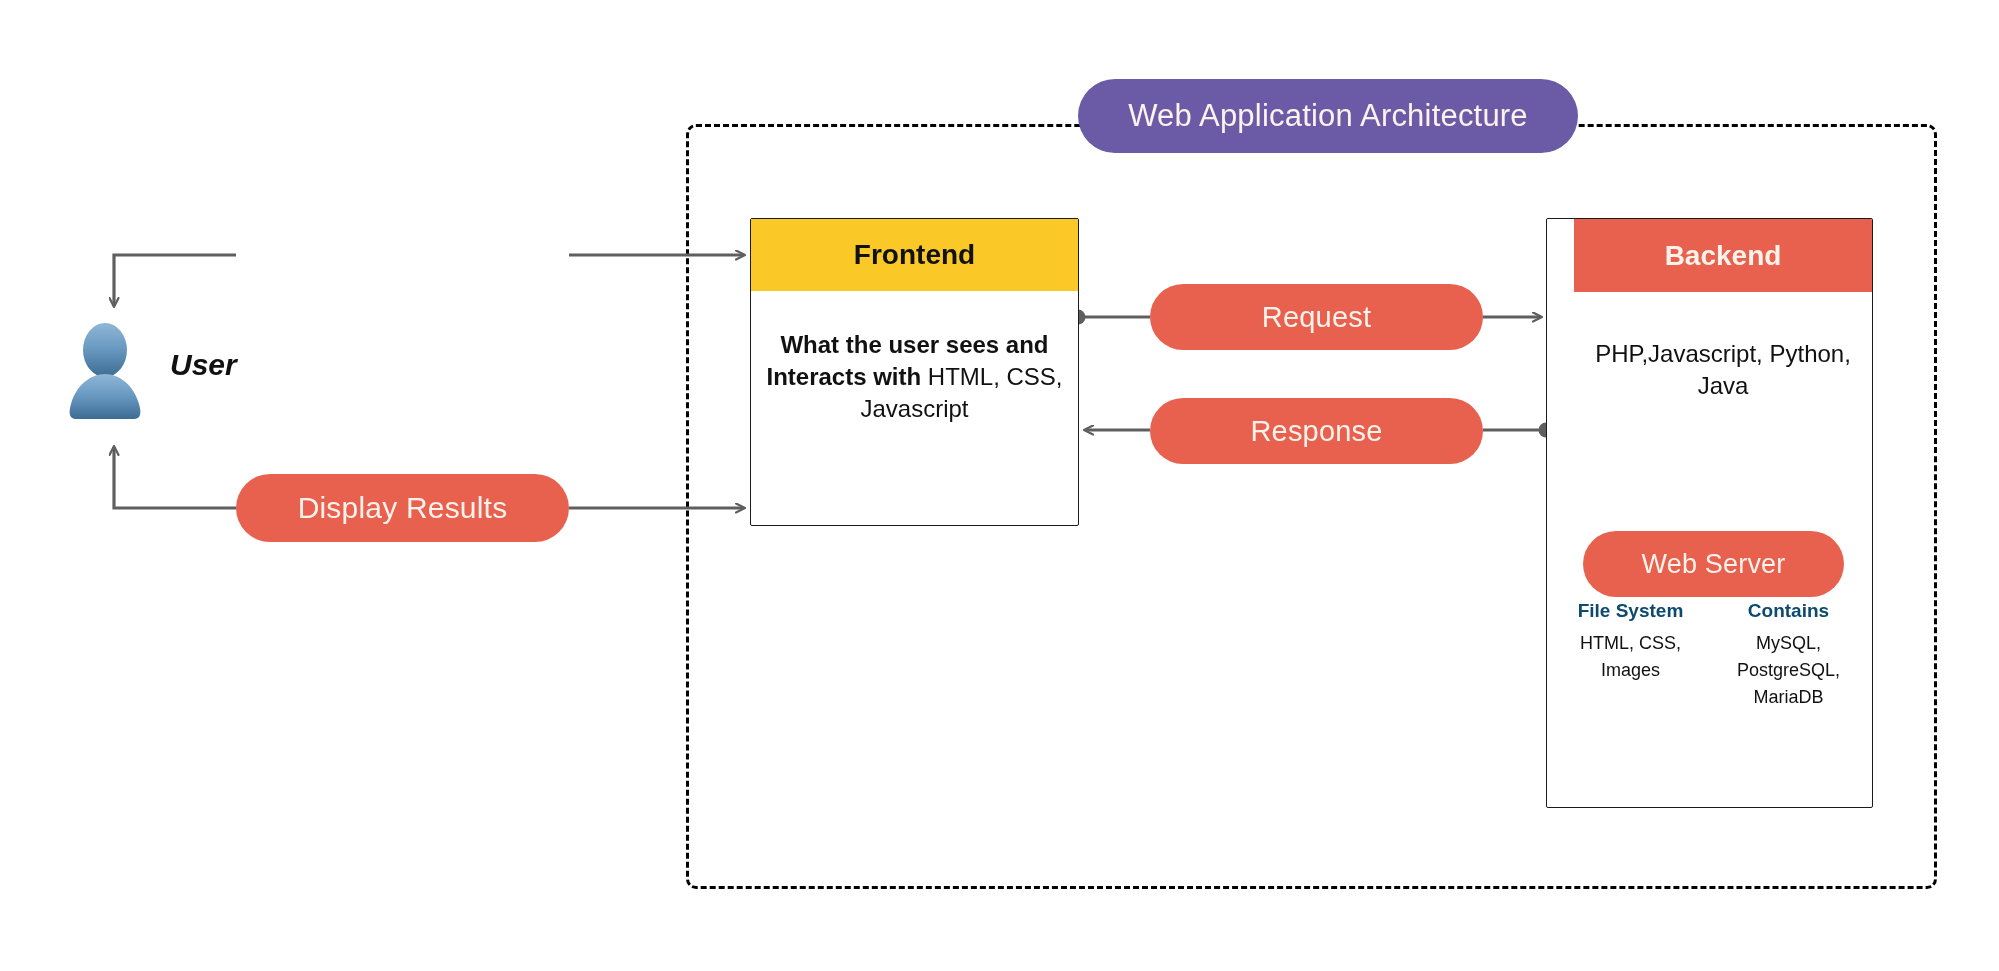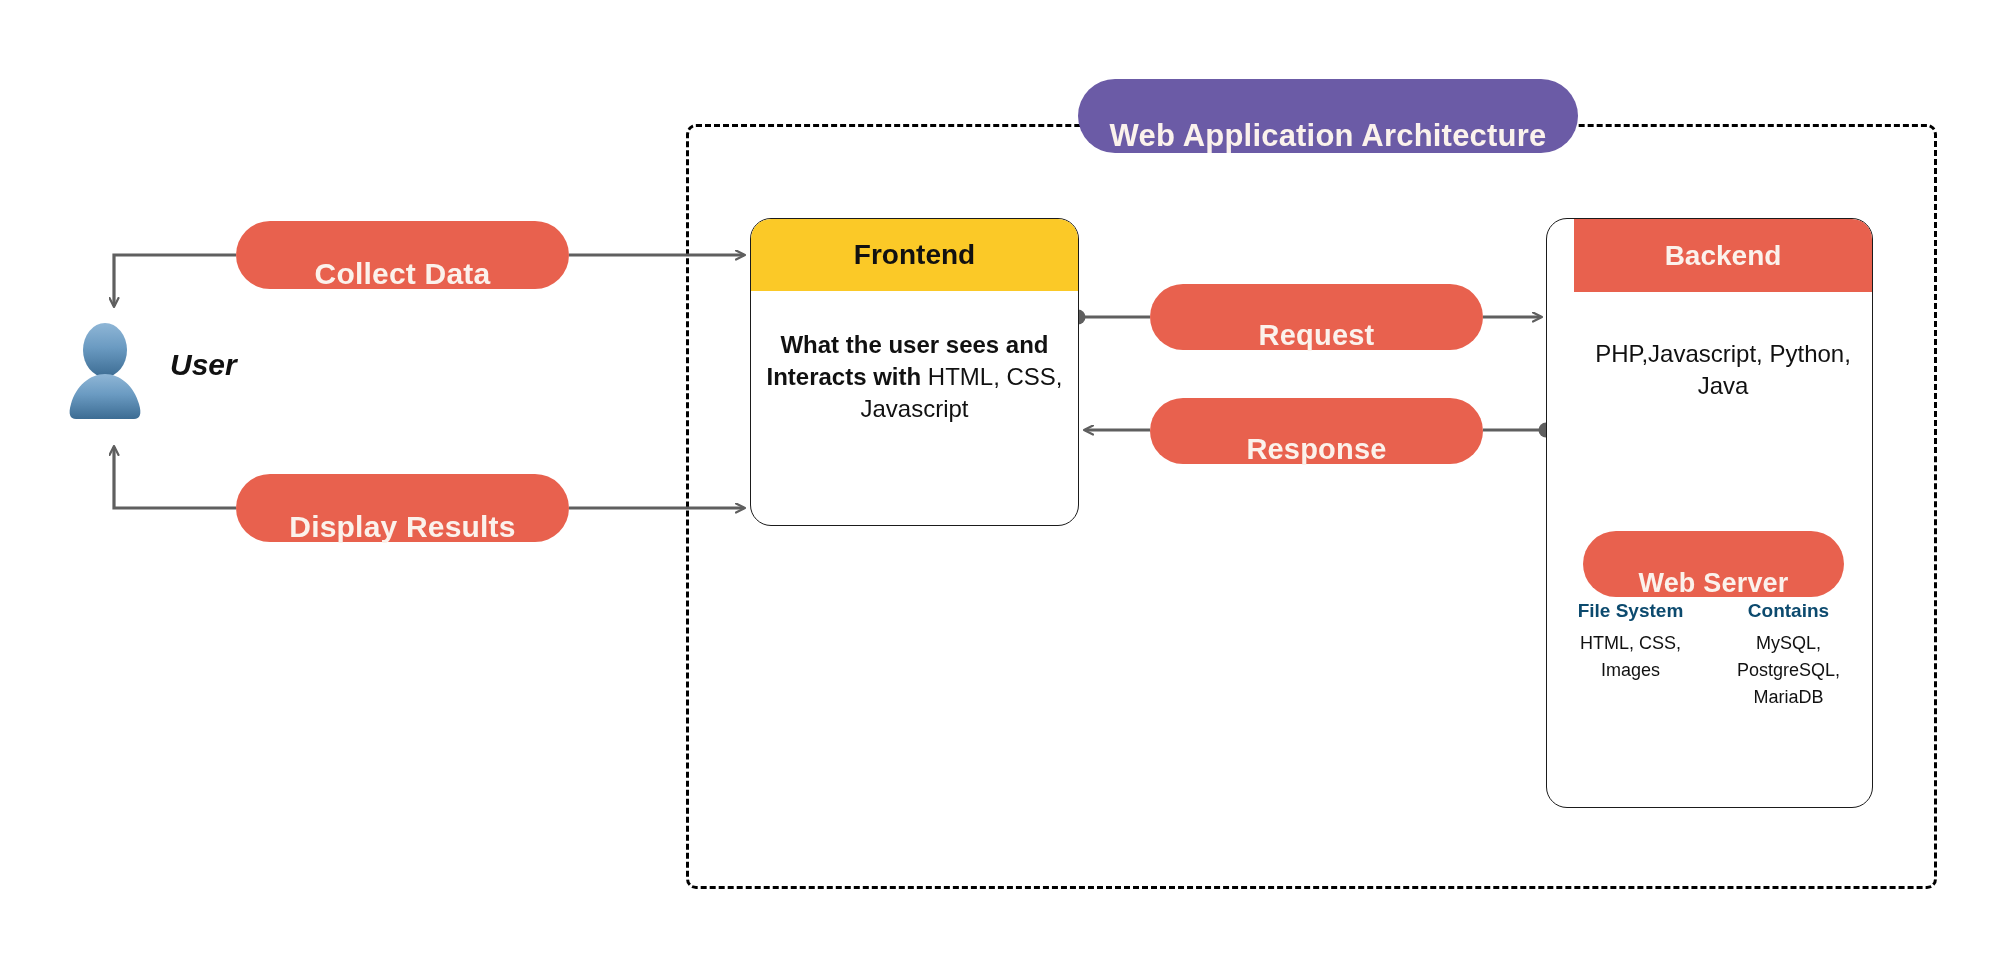--- a/index.html
+++ b/index.html
@@ -16,45 +16,45 @@
     left:686px;top:124px;width:1251px;height:765px;
     border:3px dashed #000000;
     border-radius:10px;
     box-sizing:border-box;
     background:transparent;
   }
 
   
   .pill{
     position:absolute;
-    display:flex;align-items:flex-end;justify-content:center;
+    display:flex;align-items:center;justify-content:center;
     border-radius:999px;
     color:#FBF2EC;
-    font-weight:bold;
+    font-weight:normal;
     box-sizing:border-box;
     text-align:center;
     line-height:1.05;
     letter-spacing:.2px;
   }
   .pill-salmon{background:#E8614E;}
   .pill-purple{background:#6B5BA6;}
 
   #title-pill{left:1078px;top:79px;width:500px;height:74px;font-size:31px;}
   #collect-pill{left:236px;top:221px;width:333px;height:68px;font-size:30px;}
   #display-pill{left:236px;top:474px;width:333px;height:68px;font-size:30px;}
   #request-pill{left:1150px;top:284px;width:333px;height:66px;font-size:29px;}
   #response-pill{left:1150px;top:398px;width:333px;height:66px;font-size:29px;}
   #webserver-pill{left:1583px;top:531px;width:261px;height:66px;font-size:27px;}
 
   
   .card{
     position:absolute;
     background:#ffffff;
     border:1.6px solid #1b1b1b;
-    border-radius:21px;
+    border-radius:2px;
     box-sizing:border-box;
     overflow:hidden;
   }
   .card-header{
     width:100%;
     display:flex;align-items:center;justify-content:center;
     font-weight:bold;
     box-sizing:border-box;
   }
   .card-body{
@@ -145,23 +145,20 @@
   </div>
 
   <div id="user-group">
     <svg id="user-icon" viewBox="0 0 90 100" xmlns="http://www.w3.org/2000/svg">
       <ellipse cx="45" cy="30" rx="22" ry="27" fill="url(#userGrad)"></ellipse>
       <path d="M45,54 C30,54 16,66 11,84 C8,94 10,99 16,99 L74,99 C80,99 82,94 79,84 C74,66 60,54 45,54 Z" fill="url(#userGrad)"></path>
     </svg>
     <div id="user-label">User</div>
   </div>
 
-  <div class="pill pill-salmon" id="collect-pill">
-    <span>Collect Data</span>
-  </div>
 
   <div class="pill pill-salmon" id="display-pill">
     <span>Display Results</span>
   </div>
 
   <div class="card" id="frontend-card">
     <div class="card-header">
       <span>Frontend</span>
     </div>
     <div class="card-body">

